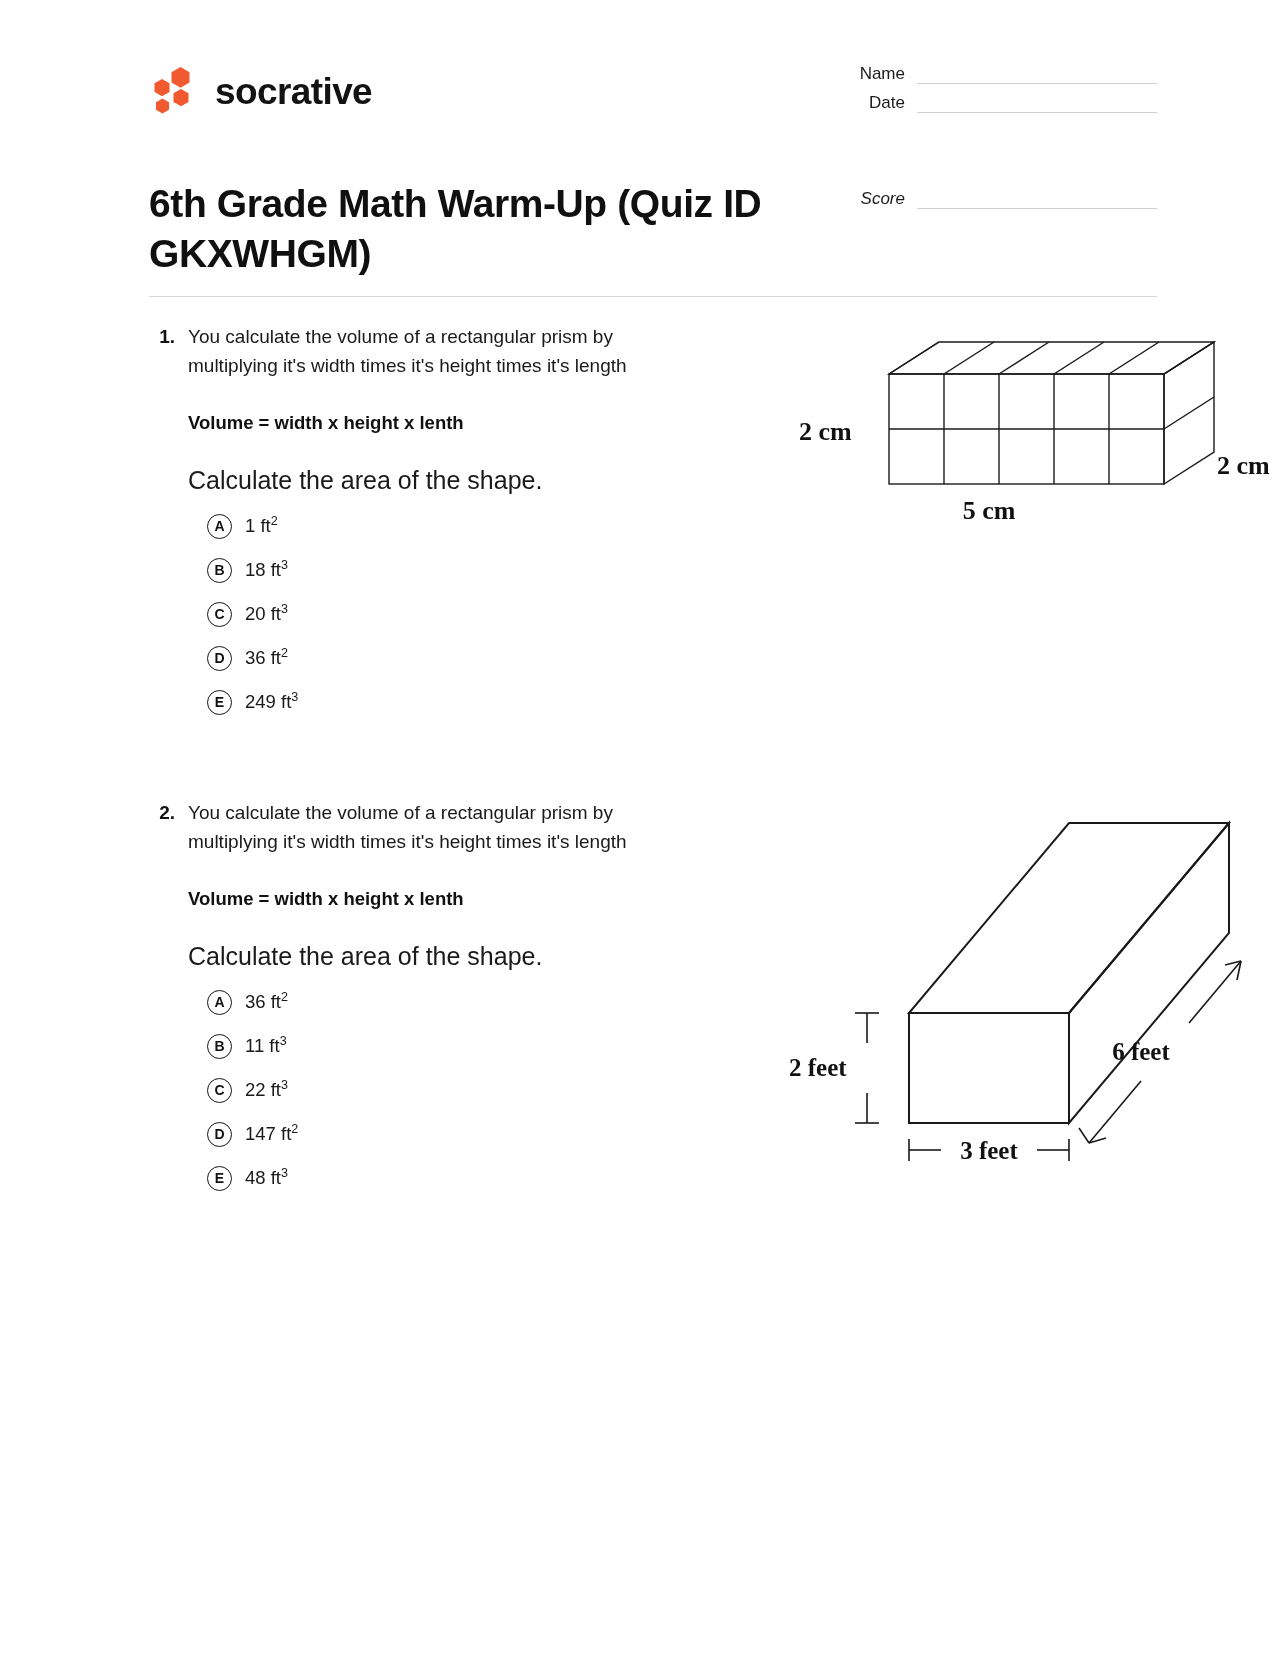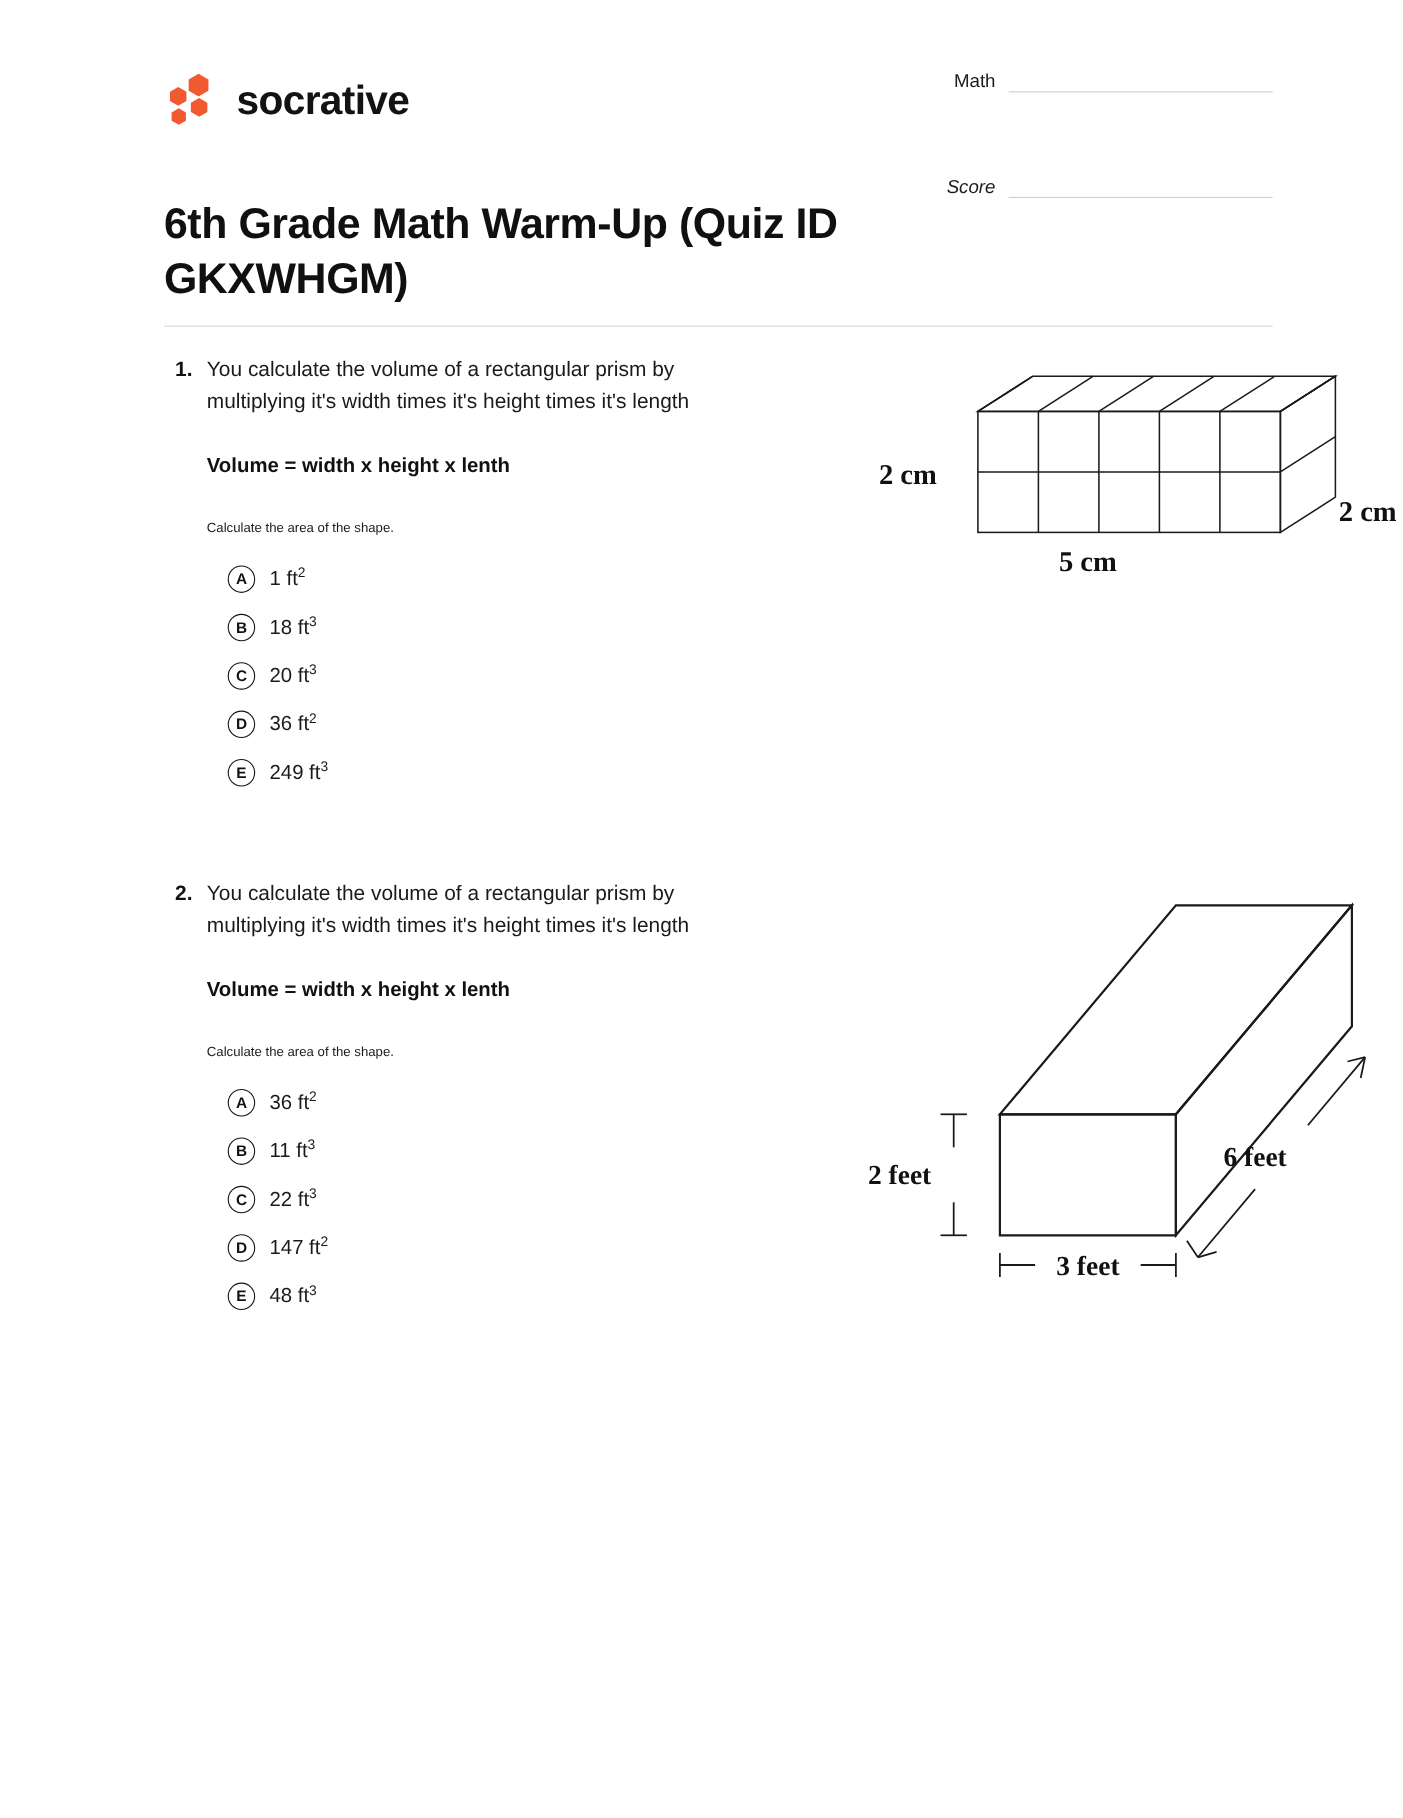--- a/index.html
+++ b/index.html
@@ -138,21 +138,21 @@
   #q1 .q-stem { width: 455px; }
   #q2 .q-stem { width: 480px; }
   .q-formula {
     font-size: 18.5px;
     font-weight: 700;
     line-height: 29px;
     color: #111;
     margin-top: 28px;
   }
   .q-prompt {
-    font-size: 12px;
+    font-size: 25px;
     line-height: 29px;
     color: #1a1a1a;
     margin-top: 29px;
   }
 
   .choices {
     margin-top: 9px;
     padding-left: 0;
   }
   .choice {
@@ -219,21 +219,25 @@
             <polygon points="32,24 39.5,28.3 39.5,36.9 32,41.2 24.5,36.9 24.5,28.3"></polygon>
             <polygon points="13.5,33.5 20,37.3 20,44.8 13.5,48.5 7,44.8 7,37.3"></polygon>
           </g>
         </svg>
       </span>
       <span class="brand-word">socrative</span>
     </div>
 
     <div class="meta">
       <div class="meta-row">
-        <span class="meta-label">Math</span>
+        <span class="meta-label">Name</span>
+        <span class="meta-line"></span>
+      </div>
+      <div class="meta-row">
+        <span class="meta-label">Date</span>
         <span class="meta-line"></span>
       </div>
       <div class="meta-row score-row">
         <span class="meta-label">Score</span>
         <span class="meta-line"></span>
       </div>
     </div>
 
     <h1 class="quiz-title">6th Grade Math Warm-Up (Quiz ID GKXWHGM)</h1>
   </div>

